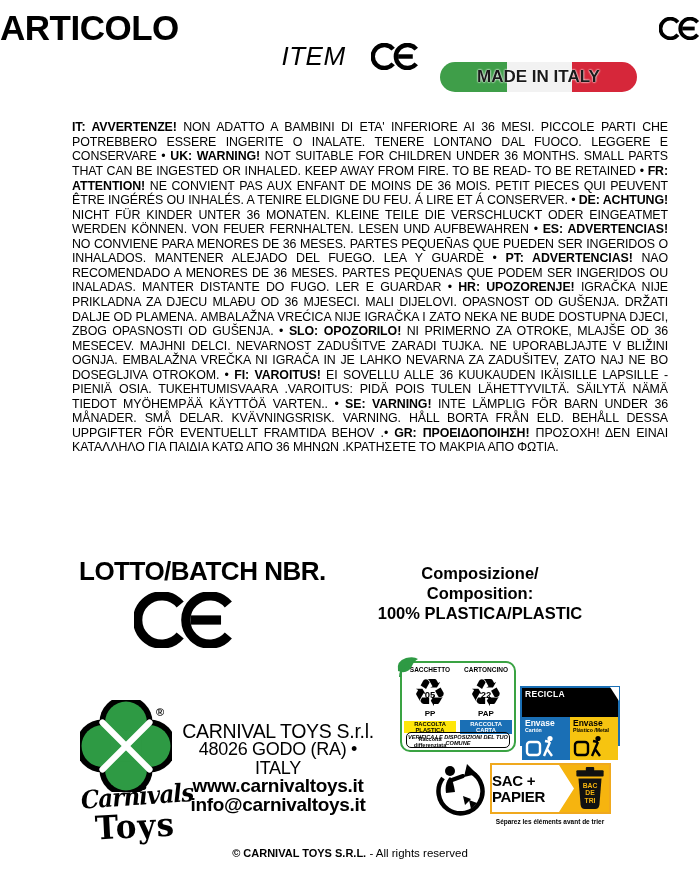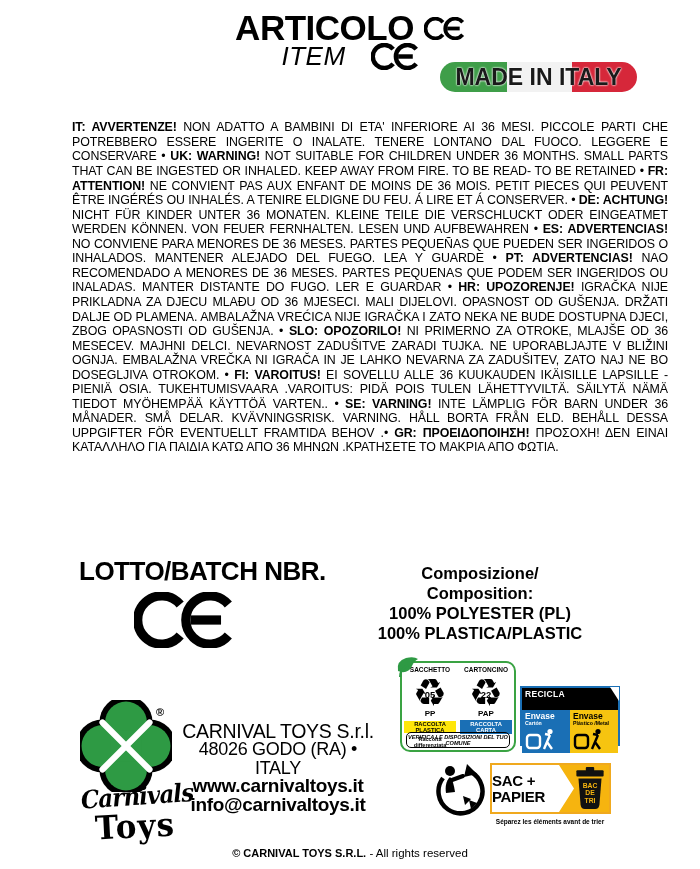--- a/index.html
+++ b/index.html
@@ -1,32 +1,32 @@
 <!DOCTYPE html>
 <html><head>
 <meta charset="utf-8">
 <style>
   html,body{margin:0;padding:0;background:#fff;}
   .page{position:relative;width:700px;height:869px;background:#fff;overflow:hidden;
         font-family:"Liberation Sans",sans-serif;color:#000;}
   
   .title-row{position:absolute;top:8px;left:0;width:700px;display:flex;
-             justify-content:center;align-items:center;gap:10px;}
+             justify-content:space-between;align-items:center;gap:10px;}
   .title-main{font-size:35px;font-weight:bold;letter-spacing:-.5px;}
   .subtitle-row{position:absolute;top:41px;left:0;width:700px;display:flex;
              justify-content:center;align-items:center;gap:25px;}
   .title-item{font-size:26px;font-style:italic;font-weight:500;letter-spacing:.5px;}
   .ce-sm{width:41px;height:23px;}
   .ce-md{width:48px;height:27px;}
   .ce-lg{width:100px;height:56px;}
   .miti{position:absolute;left:440px;top:62px;width:197px;height:30px;border-radius:15px;
         overflow:hidden;display:flex;}
   .miti .stripe{height:100%;}
   .miti-text{position:absolute;left:0;top:0;width:100%;height:100%;display:flex;
-        align-items:center;justify-content:center;font-size:23px;font-weight:bold;color:#1a1a1a;
+        align-items:center;justify-content:center;font-size:17px;font-weight:bold;color:#1a1a1a;
         text-shadow:0 0 2px #fff,0 0 2px #fff;letter-spacing:0;}
   
   .warning{position:absolute;left:72px;top:108px;width:596px;font-size:12.4px;
            line-height:14.55px;text-align:justify;letter-spacing:-0.1px;}
   .warning b{font-weight:bold;}
   
   .batch-label{position:absolute;left:79px;top:556px;font-size:26px;font-weight:bold;letter-spacing:-.5px;}
   .batch-ce{position:absolute;left:134px;top:592px;}
   .composition{position:absolute;left:368px;top:563px;width:224px;text-align:center;font-weight:bold;}
   .composition .c-title{font-size:16.5px;line-height:20px;}
@@ -43,21 +43,21 @@
   .loop .num{position:absolute;left:0;top:16px;width:100%;font-size:9.5px;font-weight:bold;}
   .recy-mat{font-size:8px;font-weight:bold;margin-top:-4px;}
   .badge-y{display:inline-block;background:#ffe60a;color:#000;font-size:5.8px;font-weight:bold;padding:0 1px;}
   .badge-b{display:inline-block;background:#1a6fb5;color:#fff;font-size:5.8px;font-weight:bold;padding:1px 2px;}
   .recy-sub{font-size:5.5px;font-weight:bold;line-height:6px;}
   .recy-footer{position:absolute;left:4px;right:4px;bottom:2px;border:1px solid #000;border-radius:5px;
                font-size:5.6px;font-weight:bold;font-style:italic;text-align:center;padding:1px 0;}
   
   .recicla{position:absolute;left:520px;top:686px;width:100px;height:60px;border:2px solid #1a6fb5;
            background:#fff;box-sizing:border-box;}
-  .recicla-head{position:relative;height:22px;background:#000;color:#fff;font-size:8.5px;font-weight:bold;
+  .recicla-head{position:relative;height:29px;background:#000;color:#fff;font-size:8.5px;font-weight:bold;
            padding-left:3px;line-height:13px;letter-spacing:.3px;}
   .recicla-notch{position:absolute;right:-1px;top:-1px;width:0;height:0;
            border-left:9px solid transparent;border-top:14px solid #fff;}
   .recicla-panels{display:flex;height:43px;}
   .panel{width:50%;padding:2px 3px;box-sizing:border-box;}
   .panel.blue{background:#1a6fb5;color:#fff;}
   .panel.yellow{background:#f6c410;color:#000;}
   .panel .env{font-size:8.5px;font-weight:bold;line-height:8px;}
   .panel .sub{font-size:5.2px;font-weight:bold;line-height:6px;}
   .panel svg{display:block;margin-top:2px;}
@@ -124,21 +124,20 @@
 
   <p class="warning"><b>IT: AVVERTENZE!</b> NON ADATTO A BAMBINI DI ETA' INFERIORE AI 36 MESI. PICCOLE PARTI CHE POTREBBERO ESSERE INGERITE O INALATE. TENERE LONTANO DAL FUOCO. LEGGERE E CONSERVARE • <b>UK: WARNING!</b> NOT SUITABLE FOR CHILDREN UNDER 36 MONTHS. SMALL PARTS THAT CAN BE INGESTED OR INHALED. KEEP AWAY FROM FIRE. TO BE READ- TO BE RETAINED • <b>FR: ATTENTION!</b> NE CONVIENT PAS AUX ENFANT DE MOINS DE 36 MOIS. PETIT PIECES QUI PEUVENT ÊTRE INGÉRÉS OU INHALÉS. A TENIRE ELDIGNE DU FEU. Á LIRE ET Á CONSERVER. • <b>DE: ACHTUNG!</b> NICHT FÜR KINDER UNTER 36 MONATEN. KLEINE TEILE DIE VERSCHLUCKT ODER EINGEATMET WERDEN KÖNNEN. VON FEUER FERNHALTEN. LESEN UND AUFBEWAHREN • <b>ES: ADVERTENCIAS!</b> NO CONVIENE PARA MENORES DE 36 MESES. PARTES PEQUEÑAS QUE PUEDEN SER INGERIDOS O INHALADOS. MANTENER ALEJADO DEL FUEGO. LEA Y GUARDE • <b>PT: ADVERTENCIAS!</b> NAO RECOMENDADO A MENORES DE 36 MESES. PARTES PEQUENAS QUE PODEM SER INGERIDOS OU INALADAS. MANTER DISTANTE DO FUGO. LER E GUARDAR • <b>HR: UPOZORENJE!</b> IGRAČKA NIJE PRIKLADNA ZA DJECU MLAĐU OD 36 MJESECI. MALI DIJELOVI. OPASNOST OD GUŠENJA. DRŽATI DALJE OD PLAMENA. AMBALAŽNA VREĆICA NIJE IGRAČKA I ZATO NEKA NE BUDE DOSTUPNA DJECI, ZBOG OPASNOSTI OD GUŠENJA. • <b>SLO: OPOZORILO!</b> NI PRIMERNO ZA OTROKE, MLAJŠE OD 36 MESECEV. MAJHNI DELCI. NEVARNOST ZADUŠITVE ZARADI TUJKA. NE UPORABLJAJTE V BLIŽINI OGNJA. EMBALAŽNA VREČKA NI IGRAČA IN JE LAHKO NEVARNA ZA ZADUŠITEV, ZATO NAJ NE BO DOSEGLJIVA OTROKOM. • <b>FI: VAROITUS!</b> EI SOVELLU ALLE 36 KUUKAUDEN IKÄISILLE LAPSILLE - PIENIÄ OSIA. TUKEHTUMISVAARA .VAROITUS: PIDÄ POIS TULEN LÄHETTYVILTÄ. SÄILYTÄ NÄMÄ TIEDOT MYÖHEMPÄÄ KÄYTTÖÄ VARTEN.. • <b>SE: VARNING!</b> INTE LÄMPLIG FÖR BARN UNDER 36 MÅNADER. SMÅ DELAR. KVÄVNINGSRISK. VARNING. HÅLL BORTA FRÅN ELD. BEHÅLL DESSA UPPGIFTER FÖR EVENTUELLT FRAMTIDA BEHOV .• <b>GR: ΠΡΟΕΙΔΟΠΟΙΗΣΗ!</b> ΠΡΟΣΟΧΗ! ΔΕΝ ΕΙΝΑΙ ΚΑΤΑΛΛΗΛΟ ΓΙΑ ΠΑΙΔΙΑ ΚΑΤΩ ΑΠΟ 36 ΜΗΝΩΝ .ΚΡΑΤΗΣΕΤΕ ΤΟ ΜΑΚΡΙΑ ΑΠΟ ΦΩΤΙΑ.</p>
 
   <div class="batch-label">LOTTO/BATCH NBR.</div>
   <svg class="ce-lg batch-ce">
       <use href="#ce-mark"></use>
     </svg>
 
   <div class="composition">
     <div class="c-title">Composizione/ Composition:</div>
-    <div class="c-line">100% POLYESTER (PL)</div>
     <div class="c-line">100% PLASTICA/PLASTIC</div>
   </div>
 
   <div class="recybox">
     <svg class="leaf" viewBox="0 0 28 28">
       <path d="M4,18 Q2,8 12,5 Q20,3 24,6 Q20,8 18,13 Q15,20 7,19 Z" fill="#2e9a44"></path>
       <path d="M6,24 Q6,16 14,12" stroke="#2e9a44" stroke-width="2" fill="none"></path>
     </svg>
     <div class="recy-cols">
       <div class="recy-item">

